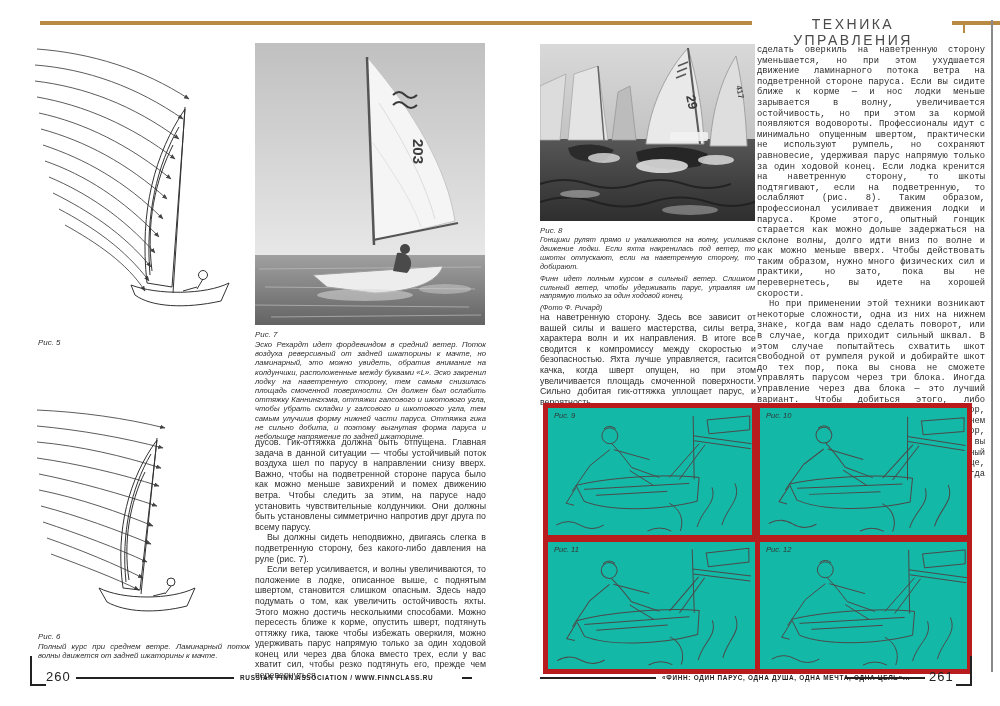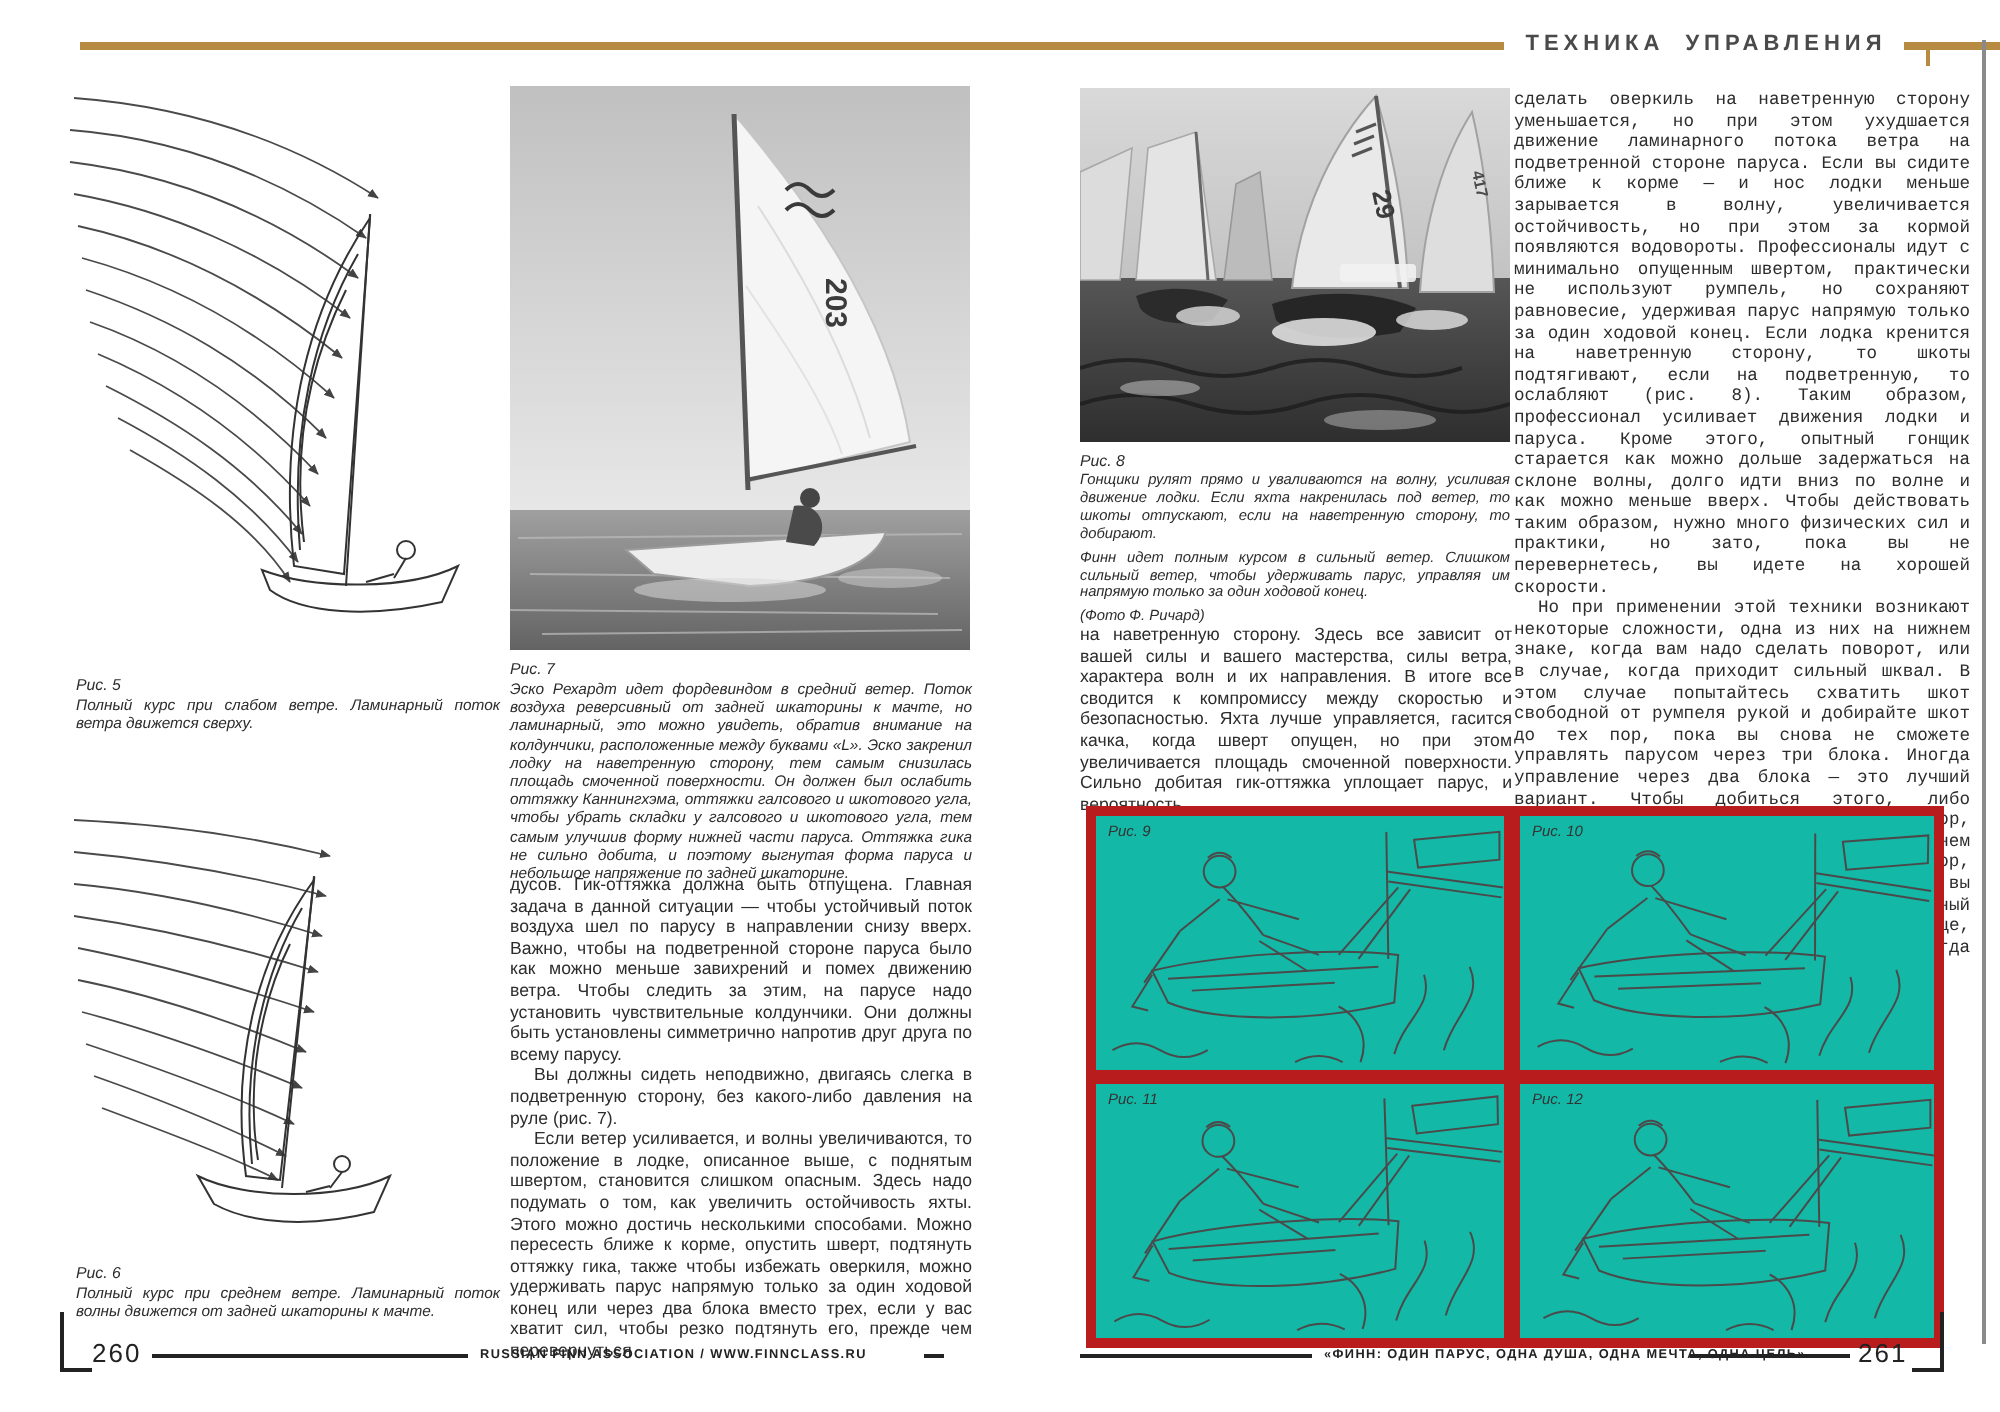--- a/index.html
+++ b/index.html
@@ -3,21 +3,21 @@
 <meta charset="utf-8">
 <style>
   html,body{margin:0;padding:0;background:#ffffff;}
   .spread{position:relative;width:1000px;height:706px;background:#fff;overflow:hidden;
           font-family:"Liberation Sans",sans-serif;color:#2f2f2f;}
 
   
   .goldbar{position:absolute;background:#b78c42;height:4px;}
   .goldtick{position:absolute;background:#b78c42;width:2px;height:12px;}
   .page-title{position:absolute;left:753px;top:16px;width:200px;text-align:center;
-              font-size:11px;font-weight:bold;letter-spacing:2.5px;word-spacing:5px;color:#4a4a4a;}
+              font-size:14px;font-weight:normal;letter-spacing:2.5px;word-spacing:5px;color:#4a4a4a;}
 
   
   .body-text{position:absolute;font-size:8.8px;line-height:10.6px;text-align:justify;color:#2c2c2c;}
   .body-text p{margin:0;}
   .body-text p.ind{text-indent:12px;}
   .caption{position:absolute;font-style:italic;font-size:7.7px;line-height:9.2px;
            text-align:justify;color:#2c2c2c;}
   .caption p{margin:0 0 3px 0;}
   .figlabel{position:absolute;font-style:italic;font-size:7.9px;color:#2c2c2c;}
 
@@ -76,23 +76,20 @@
         <path d="M152,74 C122,118 106,176 114,248 L139,252 Z"></path>
         <path d="M146,92 C124,130 112,180 117,240"></path>
         <path d="M140,110 C122,146 113,188 119,236"></path>
         <path d="M98,250 C124,260 172,260 196,248 L188,266 C152,274 118,272 102,260 Z"></path>
         <circle cx="170" cy="240" r="4.5"></circle>
         <path d="M170,244 L164,254 M164,252 L150,256"></path>
       </g>
     </svg>
   </div>
   <div class="figlabel" style="left:38px;top:338px;">Рис. 5</div>
-  <div class="caption" style="left:38px;top:348px;width:212px;">
-    <p>Полный курс при слабом ветре. Ламинарный поток ветра движется сверху.</p>
-  </div>
 
   <div class="drawing" style="left:33px;top:382px;width:215px;height:245px;">
     <svg width="215" height="245" viewBox="0 0 215 245">
       <defs>
         <marker id="arr6" markerWidth="7" markerHeight="6" refX="5.5" refY="2.5" orient="auto">
           <path d="M0,0 L6,2.5 L0,5 Z" fill="#444"></path>
         </marker>
       </defs>
       <g stroke="#4a4a4a" stroke-width="0.9" fill="none">
         <path d="M4,28 C48,30 92,36 132,46" marker-end="url(#arr6)"></path>
@@ -263,21 +260,21 @@
     <svg width="204" height="127" viewBox="0 0 205 128">
         <use href="#hiker"></use>
       </svg>
   </div>
   <div class="figbox" style="left:755px;top:403px;width:207px;height:127px;">
     <span class="inlabel">Рис. 10</span>
     <svg width="207" height="127" viewBox="0 0 205 128">
         <use href="#hiker" transform="rotate(1 102 64)"></use>
       </svg>
   </div>
-  <div class="figbox" style="left:543px;top:537px;width:204px;height:127px;">
+  <div class="figbox" style="left:543px;top:537px;width:204px;height:127px;padding-left:40px;">
     <span class="inlabel">Рис. 11</span>
     <svg width="204" height="127" viewBox="0 0 205 128">
         <use href="#hiker" transform="rotate(-1 102 64)"></use>
       </svg>
   </div>
   <div class="figbox" style="left:755px;top:537px;width:207px;height:127px;">
     <span class="inlabel">Рис. 12</span>
     <svg width="207" height="127" viewBox="0 0 205 128">
         <use href="#hiker" transform="translate(2 0)"></use>
       </svg>

